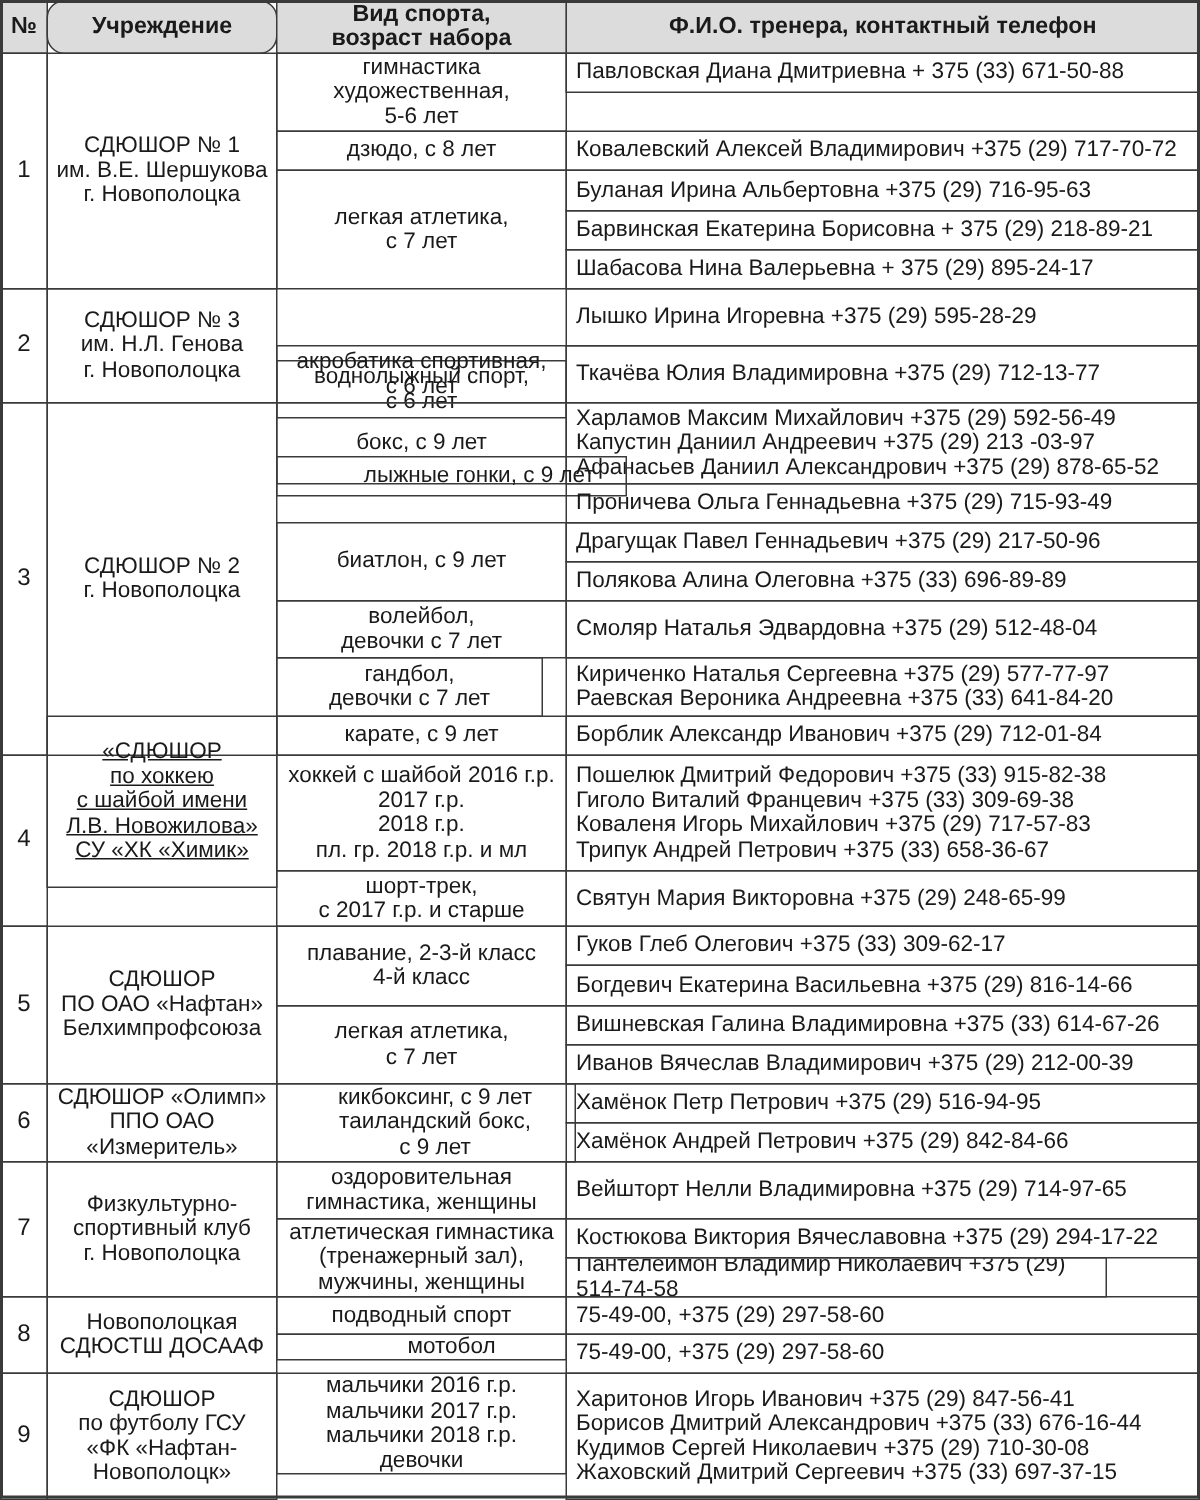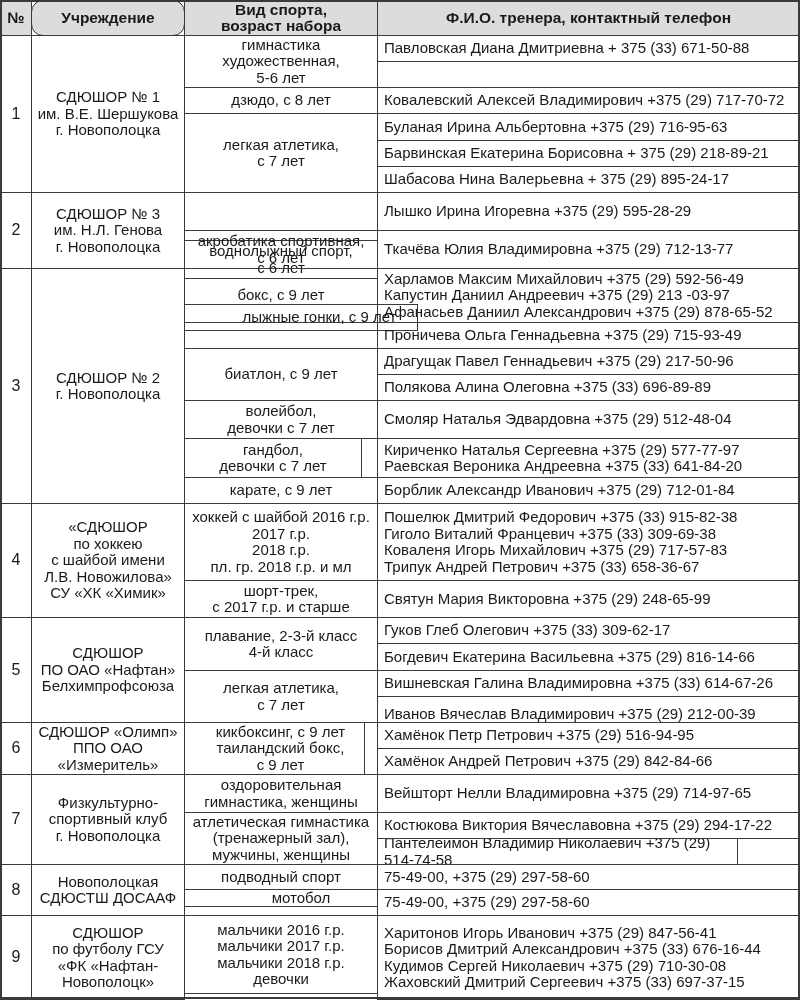--- a/index.html
+++ b/index.html
@@ -65,21 +65,21 @@
     <div class="cell " style="left: 184px; top: 400px; width: 194px; height: 39px;"><span class="txt">волейбол,
 девочки с 7 лет</span></div>
     <div class="cell coach" style="left: 377px; top: 400px; width: 423px; height: 39px;"><span class="txt">Смоляр Наталья Эдвардовна +375 (29) 512-48-04</span></div>
     <div class="cell " style="left: 184px; top: 438px; width: 178px; height: 40px;"><span class="txt">гандбол,
 девочки с 7 лет</span></div>
     <div class="cell coach" style="left: 377px; top: 438px; width: 423px; height: 40px;"><span class="txt">Кириченко Наталья Сергеевна +375 (29) 577-77-97
 Раевская Вероника Андреевна +375 (33) 641-84-20</span></div>
     <div class="cell " style="left: 184px; top: 477px; width: 194px; height: 27px;"><span class="txt">карате, с 9 лет</span></div>
     <div class="cell coach" style="left: 377px; top: 477px; width: 423px; height: 27px;"><span class="txt">Борблик Александр Иванович +375 (29) 712-01-84</span></div>
     <div class="cell num" style="left: 0px; top: 503px; width: 32px; height: 115px;"><span class="txt">4</span></div>
-    <div class="cell " style="left: 31px; top: 503px; width: 154px; height: 115px;"><span class="txt">«СДЮШОР
+    <div class="cell " style="left: 31px; top: 477px; width: 154px; height: 115px; text-decoration: underline;"><span class="txt">«СДЮШОР
 по хоккею
 с шайбой имени
 Л.В. Новожилова»
 СУ «ХК «Химик»</span></div>
     <div class="cell " style="left: 184px; top: 503px; width: 194px; height: 78px;"><span class="txt">хоккей с шайбой 2016 г.р.
 2017 г.р.
 2018 г.р.
 пл. гр. 2018 г.р. и мл</span></div>
     <div class="cell coach" style="left: 377px; top: 503px; width: 423px; height: 78px;"><span class="txt">Пошелюк Дмитрий Федорович +375 (33) 915-82-38
 Гиголо Виталий Францевич +375 (33) 309-69-38
@@ -92,26 +92,26 @@
     <div class="cell " style="left: 31px; top: 617px; width: 154px; height: 106px;"><span class="txt">СДЮШОР
 ПО ОАО «Нафтан»
 Белхимпрофсоюза</span></div>
     <div class="cell " style="left: 184px; top: 617px; width: 194px; height: 54px;"><span class="txt">плавание, 2-3-й класс
 4-й класс</span></div>
     <div class="cell coach" style="left: 377px; top: 617px; width: 423px; height: 27px;"><span class="txt">Гуков Глеб Олегович +375 (33) 309-62-17</span></div>
     <div class="cell coach" style="left: 377px; top: 643px; width: 423px; height: 28px;"><span class="txt">Богдевич Екатерина Васильевна +375 (29) 816-14-66</span></div>
     <div class="cell " style="left: 184px; top: 670px; width: 194px; height: 53px;"><span class="txt">легкая атлетика,
 с 7 лет</span></div>
     <div class="cell coach" style="left: 377px; top: 670px; width: 423px; height: 27px;"><span class="txt">Вишневская Галина Владимировна +375 (33) 614-67-26</span></div>
-    <div class="cell coach" style="left: 377px; top: 696px; width: 423px; height: 27px; align-items: flex-end;"><span class="txt">Иванов Вячеслав Владимирович +375 (29) 212-00-39</span></div>
+    <div class="cell coach" style="left: 377px; top: 696px; width: 423px; height: 27px;"><span class="txt">Иванов Вячеслав Владимирович +375 (29) 212-00-39</span></div>
     <div class="cell num" style="left: 0px; top: 722px; width: 32px; height: 53px;"><span class="txt">6</span></div>
     <div class="cell " style="left: 31px; top: 722px; width: 154px; height: 53px;"><span class="txt">СДЮШОР «Олимп»
 ППО ОАО
 «Измеритель»</span></div>
-    <div class="cell " style="left: 184px; top: 722px; width: 181px; height: 53px; padding-left: 12px;"><span class="txt">кикбоксинг, с 9 лет
+    <div class="cell " style="left: 184px; top: 722px; width: 200px; height: 53px; padding-left: 12px;"><span class="txt">кикбоксинг, с 9 лет
 таиландский бокс,
 с 9 лет</span></div>
     <div class="cell coach" style="left: 377px; top: 722px; width: 423px; height: 27px;"><span class="txt">Хамёнок Петр Петрович +375 (29) 516-94-95</span></div>
     <div class="cell coach" style="left: 377px; top: 748px; width: 423px; height: 27px;"><span class="txt">Хамёнок Андрей Петрович +375 (29) 842-84-66</span></div>
     <div class="cell num" style="left: 0px; top: 774px; width: 32px; height: 91px;"><span class="txt">7</span></div>
     <div class="cell " style="left: 31px; top: 774px; width: 154px; height: 91px;"><span class="txt">Физкультурно-
 спортивный клуб
 г. Новополоцка</span></div>
     <div class="cell " style="left: 184px; top: 774px; width: 194px; height: 39px;"><span class="txt">оздоровительная
 гимнастика, женщины</span></div>
@@ -126,21 +126,21 @@
 СДЮСТШ ДОСААФ</span></div>
     <div class="cell " style="left: 184px; top: 864px; width: 194px; height: 26px;"><span class="txt">подводный спорт</span></div>
     <div class="cell coach" style="left: 377px; top: 864px; width: 423px; height: 26px;"><span class="txt">75-49-00, +375 (29) 297-58-60</span></div>
     <div class="cell " style="left: 184px; top: 889px; width: 194px; height: 18px; padding-left: 40px;"><span class="txt">мотобол</span></div>
     <div class="cell coach" style="left: 377px; top: 889px; width: 423px; height: 27px;"><span class="txt">75-49-00, +375 (29) 297-58-60</span></div>
     <div class="cell num" style="left: 0px; top: 915px; width: 32px; height: 85px;"><span class="txt">9</span></div>
     <div class="cell " style="left: 31px; top: 915px; width: 154px; height: 85px;"><span class="txt">СДЮШОР
 по футболу ГСУ
 «ФК «Нафтан-
 Новополоцк»</span></div>
-    <div class="cell " style="left: 184px; top: 915px; width: 194px; height: 79px;"><span class="txt">мальчики 2016 г.р.
+    <div class="cell " style="left: 184px; top: 915px; width: 194px; height: 68px;"><span class="txt">мальчики 2016 г.р.
 мальчики 2017 г.р.
 мальчики 2018 г.р.
 девочки</span></div>
     <div class="cell coach" style="left: 377px; top: 915px; width: 423px; height: 85px;"><span class="txt">Харитонов Игорь Иванович +375 (29) 847-56-41
 Борисов Дмитрий Александрович +375 (33) 676-16-44
 Кудимов Сергей Николаевич +375 (29) 710-30-08
 Жаховский Дмитрий Сергеевич +375 (33) 697-37-15</span></div>
   </div>
 <div class="outer"></div>
 

